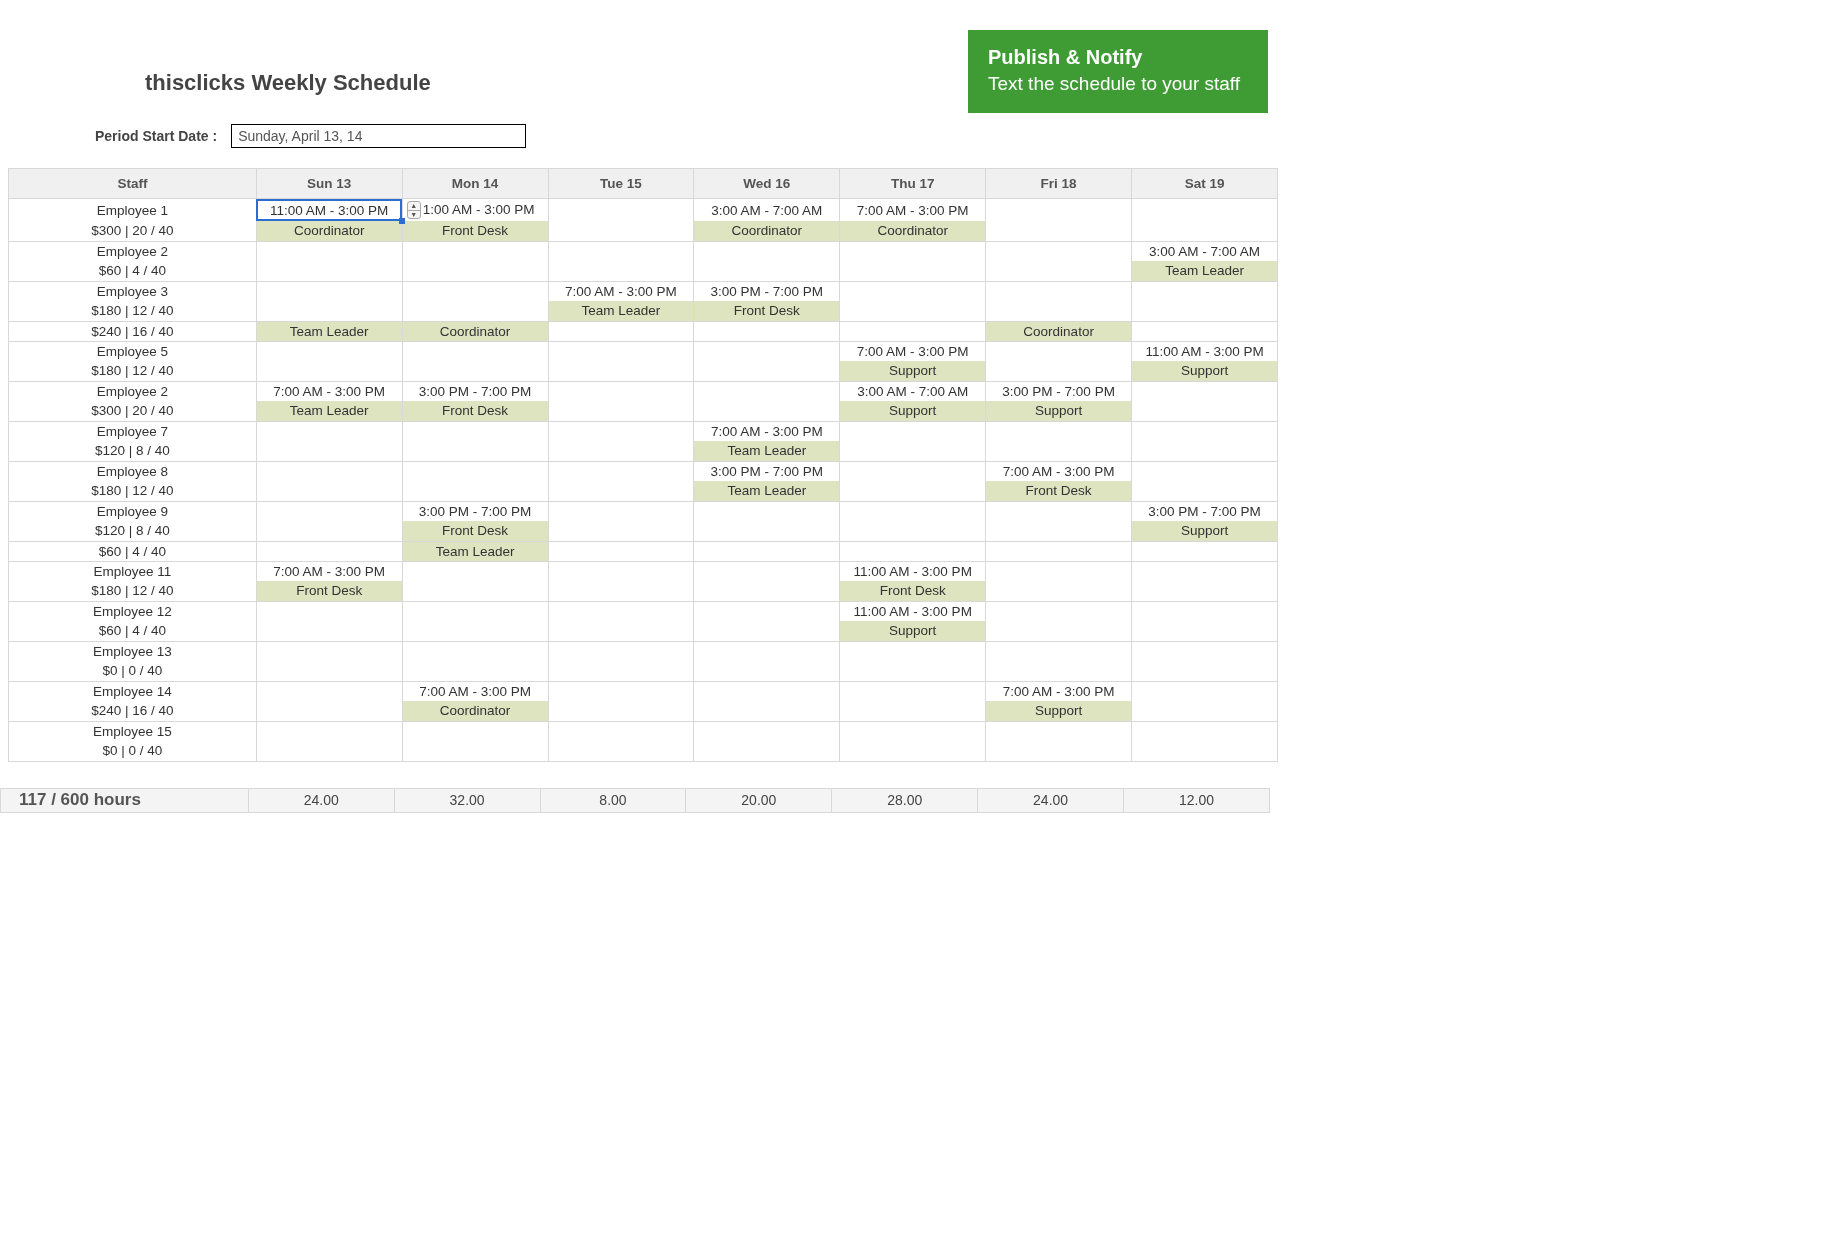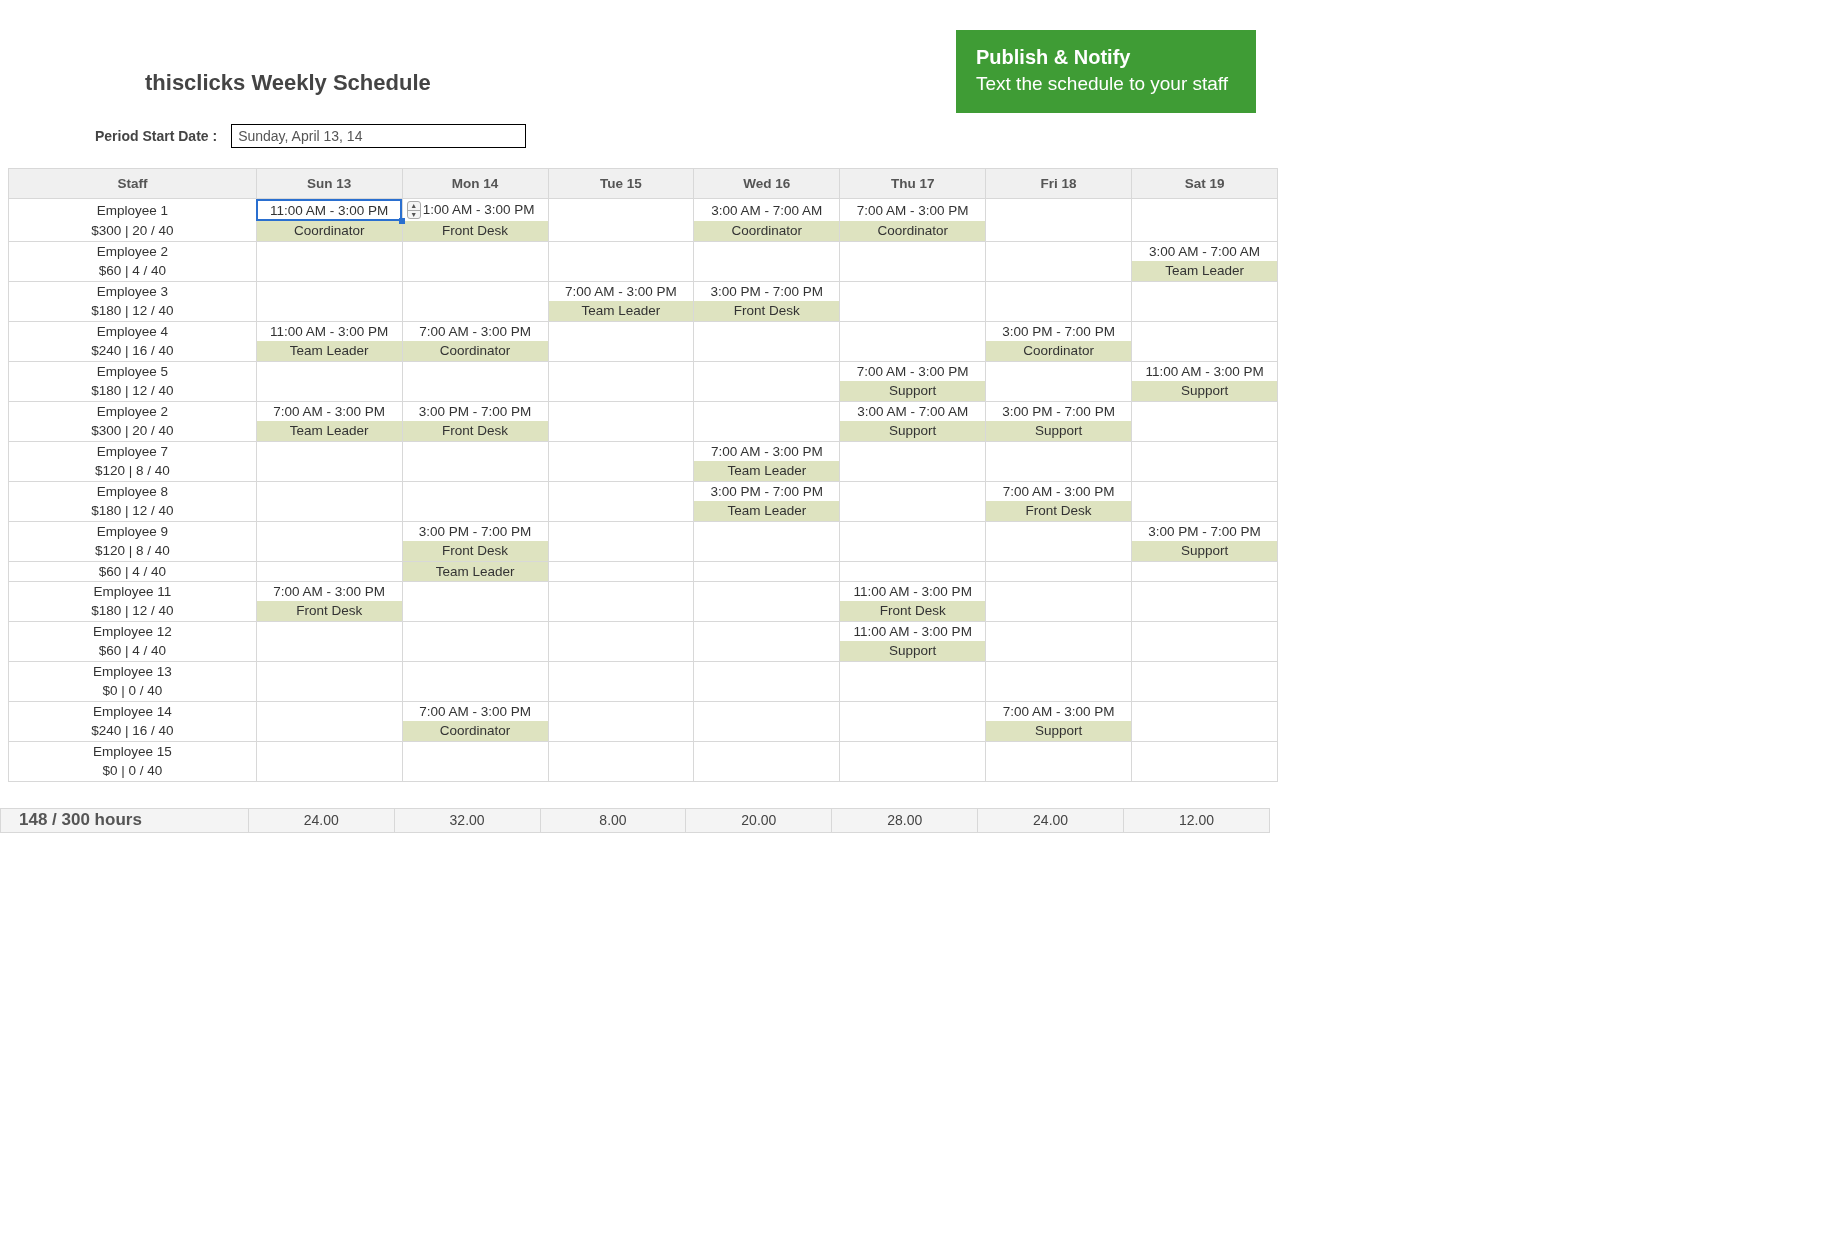--- a/index.html
+++ b/index.html
@@ -45,21 +45,21 @@
     padding: 3px 6px;
     font-size: 14px;
     color: #555;
     background: #fff;
   }
   .publish-box {
     background: #3f9c35;
     color: #fff;
     width: 300px;
     padding: 16px 20px 18px 20px;
-    margin-right: 24px;
+    margin-right: 12px;
   }
   .publish-title { font-size: 20px; font-weight: bold; margin-bottom: 4px; }
   .publish-sub { font-size: 19px; font-weight: normal; }
 
   .grid {
     display: table;
     width: 1270px;
     border-collapse: collapse;
     margin-left: 8px;
   }
@@ -236,30 +236,20 @@
       <div class="grow srow-bot">
         <div class="gcell staff-col emp-stat">$180 | 12 / 40</div>
         <div class="gcell day-col"></div>
         <div class="gcell day-col"></div>
         <div class="gcell day-col shift">Team Leader</div>
         <div class="gcell day-col shift">Front Desk</div>
         <div class="gcell day-col"></div>
         <div class="gcell day-col"></div>
         <div class="gcell day-col"></div>
       </div>
-      <div class="grow srow-top">
-        <div class="gcell staff-col emp-name">Employee 4</div>
-        <div class="gcell day-col">11:00 AM - 3:00 PM</div>
-        <div class="gcell day-col">7:00 AM - 3:00 PM</div>
-        <div class="gcell day-col"></div>
-        <div class="gcell day-col"></div>
-        <div class="gcell day-col"></div>
-        <div class="gcell day-col">3:00 PM - 7:00 PM</div>
-        <div class="gcell day-col"></div>
-      </div>
       <div class="grow srow-bot">
         <div class="gcell staff-col emp-stat">$240 | 16 / 40</div>
         <div class="gcell day-col shift">Team Leader</div>
         <div class="gcell day-col shift">Coordinator</div>
         <div class="gcell day-col"></div>
         <div class="gcell day-col"></div>
         <div class="gcell day-col"></div>
         <div class="gcell day-col shift">Coordinator</div>
         <div class="gcell day-col"></div>
       </div>
@@ -470,21 +460,21 @@
         <div class="gcell day-col"></div>
         <div class="gcell day-col"></div>
         <div class="gcell day-col"></div>
         <div class="gcell day-col"></div>
         <div class="gcell day-col"></div>
       </div>
     </div>
 
   <div class="summary">
     <div class="srow" id="summary-hours">
-        <div class="scell label-cell">148 / 300 hours</div>
+        <div class="scell label-cell">117 / 600 hours</div>
         <div class="scell num-cell">24.00</div>
         <div class="scell num-cell">32.00</div>
         <div class="scell num-cell">8.00</div>
         <div class="scell num-cell">20.00</div>
         <div class="scell num-cell">28.00</div>
         <div class="scell num-cell">24.00</div>
         <div class="scell num-cell">12.00</div>
       </div>
   </div>
 

